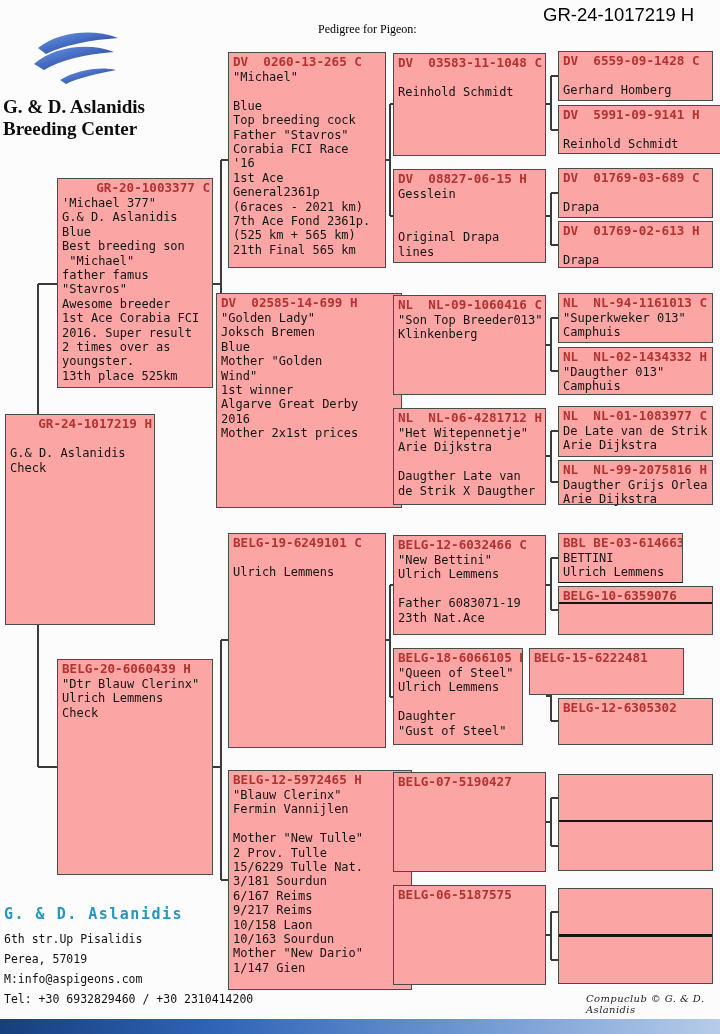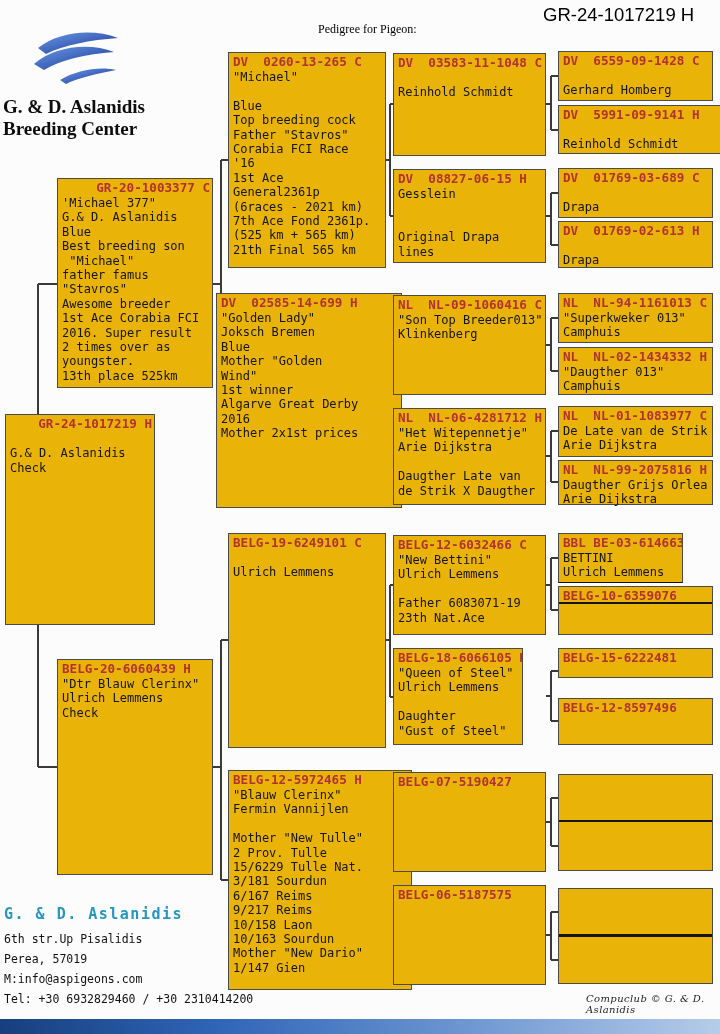--- a/index.html
+++ b/index.html
@@ -1,19 +1,19 @@
 <!DOCTYPE html>
 <html><head>
 <meta charset="utf-8">
 <style>
   *{margin:0;padding:0;box-sizing:border-box}
   html,body{background:#fff}
   #page{position:relative;width:720px;height:1034px;background:#fcfcfc;
         font-family:"DejaVu Sans Mono",monospace;overflow:hidden}
-  .box{position:absolute;border:1.5px solid #4b4b4b;background:#eab308}
+  .box{position:absolute;border:1.5px solid #4b4b4b;background:#fca5a5}
   .hdr{font-weight:bold;font-size:12.6px;line-height:15px;color:#b23230;
        white-space:pre;padding:1px 2px 0 4px;overflow:hidden}
   .hdrC .hdr{text-align:right}
   .body{font-size:12px;line-height:14.4px;color:#151515;white-space:pre-wrap;
         padding:1px 2px 0 4px;overflow:hidden}
   .title-label{position:absolute;left:318px;top:22px;font-family:Liberation Serif, serif;
         font-size:12px;color:#000}
   .title-ring{position:absolute;left:543px;top:4px;font-family:"Liberation Sans",sans-serif;
         font-size:18.5px;color:#000}
   .logo-svg{position:absolute;left:30px;top:28px}
@@ -246,26 +246,26 @@
   <div class="box" style="left:558px;top:533px;width:125px;height:50px;border-bottom-color:#111">
     <div class="hdr">BBL BE-03-6146636 C</div>
     <div class="body">BETTINI
 Ulrich Lemmens</div>
   </div>
   <div class="box" style="left:558px;top:586px;width:155px;height:49px">
     <div class="hdr">BELG-10-6359076</div>
     <div class="body"></div>
   </div>
   <i class="divline" style="left:559px;top:602px;width:153px;height:2px"></i>
-  <div class="box" style="left:558px;top:648px;width:155px;height:30px">
+  <div class="box" style="left:529px;top:648px;width:155px;height:47px">
     <div class="hdr">BELG-15-6222481</div>
     <div class="body"></div>
   </div>
   <div class="box" style="left:558px;top:698px;width:155px;height:47px">
-    <div class="hdr">BELG-12-8597496</div>
+    <div class="hdr">BELG-12-6305302</div>
     <div class="body"></div>
   </div>
   <div class="box" style="left:558px;top:774px;width:155px;height:97px"></div>
   <i class="divline" style="left:559px;top:820px;width:153px;height:1.5px"></i>
   <div class="box" style="left:558px;top:888px;width:155px;height:96px"></div>
   <i class="divline" style="left:559px;top:934px;width:153px;height:3px"></i>
 
   <div class="footer-name">G. &amp; D. Aslanidis</div>
   <div class="footer-addr">6th str.Up Pisalidis
 Perea, 57019

